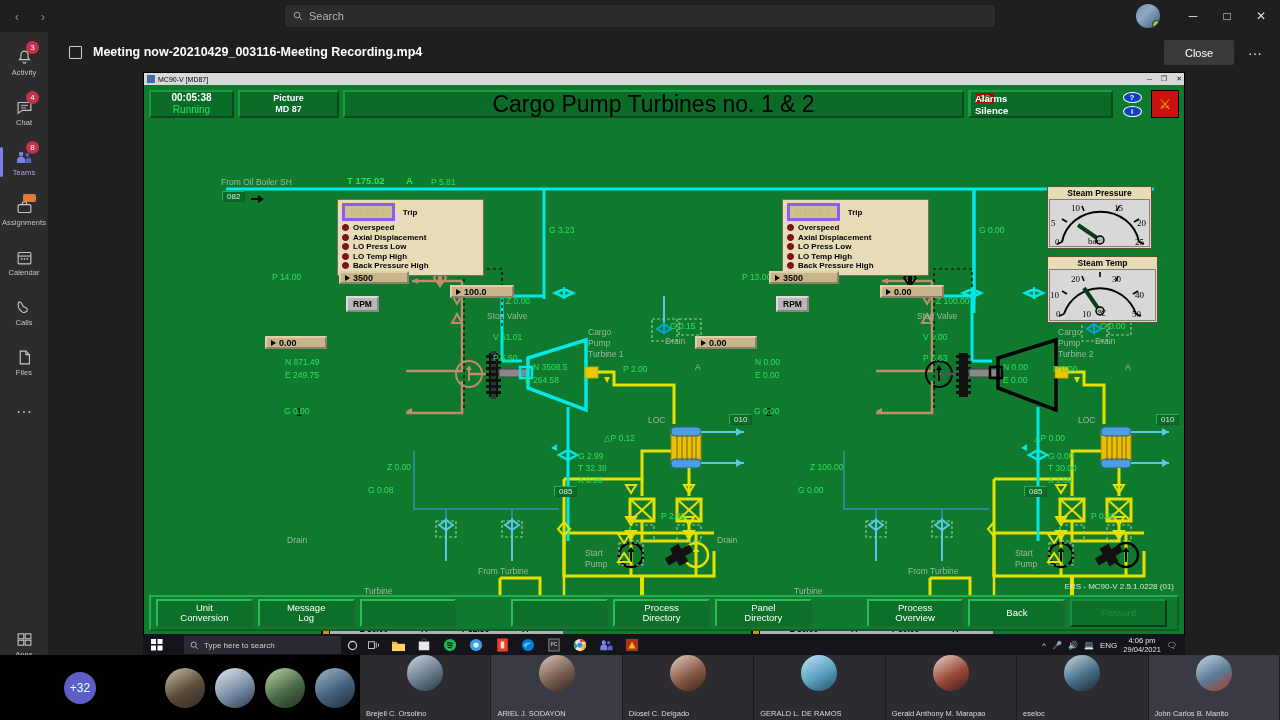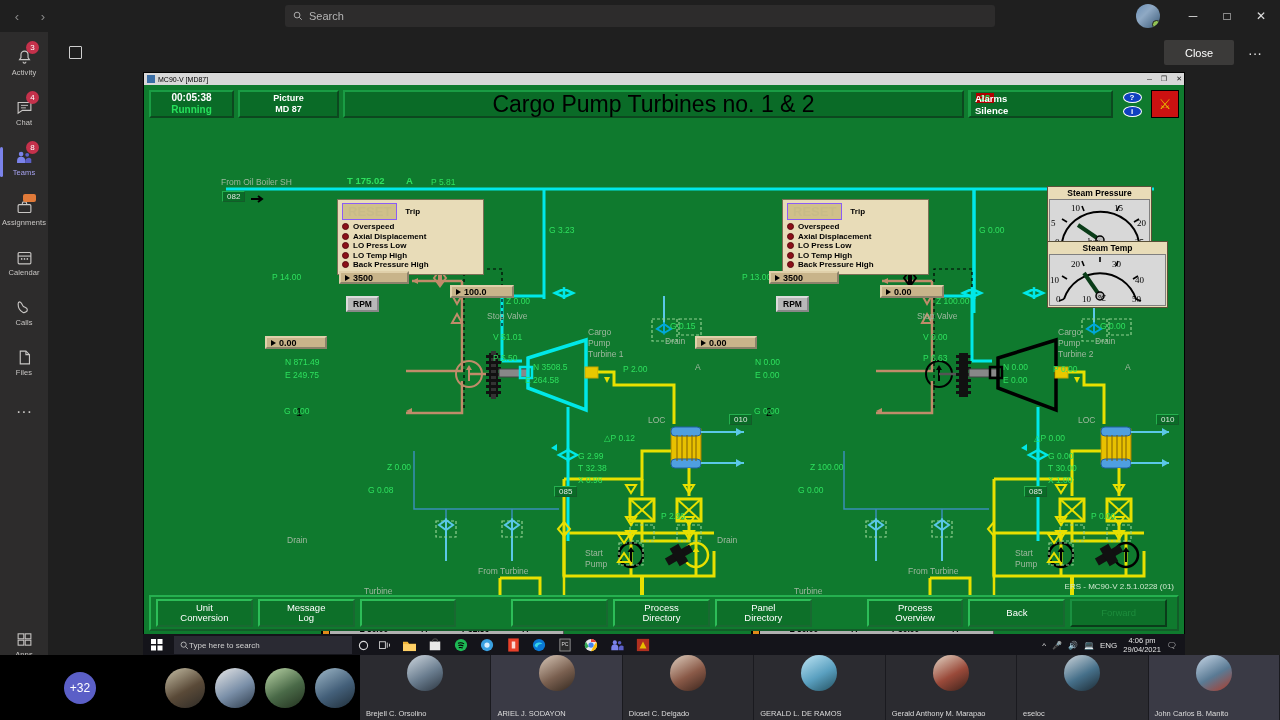--- a/index.html
+++ b/index.html
@@ -73,21 +73,21 @@
   .ers-body { position:relative; width:100%; height:550px; background:#0f7a2e;
     overflow:hidden; }
 
   
   .hdr { position:absolute; left:5px; top:5px; width:1030px; height:28px;
     display:flex; gap:4px; }
   .hbox { background:#0a6b27; border:2px outset #1a9c44; display:flex;
     flex-direction:column; align-items:center; justify-content:center; }
   .hclock { width:85px; }
   .hclock .t1 { color:#fff; font-size:10px; font-weight:bold; line-height:12px;}
-  .hclock .t2 { color:#27e05c; font-size:10px; font-weight:bold; line-height:12px;}
+  .hclock .t2 { color:#27e05c; font-size:10px; font-weight:normal; line-height:12px;}
   .hpic { width:101px; }
   .hpic .t1 { color:#fff; font-size:9px; font-weight:bold; line-height:11px;}
   .hpic .t2 { color:#fff; font-size:9px; font-weight:bold; line-height:11px;}
   .htitle { flex:1; }
   .htitle .tt { color:#000; font-size:23px; line-height:24px; font-weight:normal;
     font-family:"Liberation Sans",sans-serif; }
   .halarm { width:145px; padding:0; }
   .halarm .row { display:flex; width:100%; height:50%; align-items:center; }
   .halarm .lbl { color:#fff; font-size:9.5px; font-weight:bold; padding-left:5px;
     width:48px; }
@@ -109,22 +109,22 @@
     white-space:nowrap; }
   .g  { color:#2ee05e; font-size:8.5px; }      
   .gb { color:#2ee05e; font-size:9.5px; font-weight:bold; }
   .gray { color:#9fb89f; font-size:8.5px; }
   .blk { color:#000; font-size:8.5px; }
 
   
   .trip { position:absolute; background:#e8dcb8; border:1px solid #7a7055;
     padding:3px 6px 4px 4px; }
   .trip .top { display:flex; align-items:center; gap:8px; margin-bottom:2px; }
-  .trip .reset { background:#d0c08a; border:1px solid #8b5cf6; color:#c8bb88;
-    font-size:13px; font-weight:bold; padding:0 5px; }
+  .trip .reset { background:#d0c08a; border:3px solid #8b5cf6; color:#c8bb88;
+    font-size:11px; font-weight:bold; padding:0 5px; }
   .trip .tw { color:#000; font-size:8px; font-weight:bold; }
   .trip .it { display:flex; align-items:center; gap:4px; line-height:9.5px; }
   .trip .led { width:7px; height:7px; border-radius:50%; background:#8b0f18;
     border:1px solid #5a0a10; flex:none; }
   .trip .itx { color:#000; font-size:8px; font-weight:bold; }
 
   
   .sp { position:absolute; background:#c8b48a; border:2px outset #e0d0aa;
     display:flex; align-items:center; padding:0 4px; gap:3px; height:13px; }
   .sp .tri { width:0;height:0;border-left:5px solid #000;
@@ -164,22 +164,22 @@
     align-items:center; justify-content:center; line-height:10px;
     margin-right:5px; }
   .fbtn.dim { color:#1d8c3c; border-color:#1a9040; }
   .ver { position:absolute; right:10px; bottom:44px; color:#cfe8cf; font-size:8px; }
 
   
   .taskbar { position:absolute; left:143px; top:634px; width:1042px; height:22px;
     background:#14141a; display:flex; align-items:center; }
   .tb-start { width:28px; height:22px; display:flex; align-items:center;
     justify-content:center; }
-  .tb-search { width:178px; height:18px; background:#2a2a33; margin-left:3px;
-    display:flex; align-items:center; padding-left:6px; }
+  .tb-search { width:157px; height:18px; background:#2a2a33; margin-left:13px;
+    display:flex; align-items:center; gap:5px; padding-left:6px; }
   .tb-search .tx { color:#cfcfcf; font-size:8px; }
   .tb-ic { width:22px; height:22px; display:flex; align-items:center;
     justify-content:center; }
   .tb-app { width:22px; height:22px; margin:0 2px; display:flex; align-items:center;
     justify-content:center; position:relative; }
   .tb-right { margin-left:auto; display:flex; align-items:center; gap:6px;
     padding-right:8px; color:#e4e4e4; font-size:8px; }
   .tb-clock { text-align:center; line-height:9px; font-size:7.5px; }
 
   
@@ -320,20 +320,21 @@
             <circle cx="12" cy="12" r="9" fill="none" stroke="#c8c6c4" stroke-width="1.5"></circle>
             <text x="12" y="16.5" font-size="11" fill="#c8c6c4" text-anchor="middle" font-family="Liberation Sans">?</text>
           </svg>
       </div>
       <div class="ri-label">Help</div>
     </div>
   </div>
 
   <div class="filebar">
     <div class="file-icon"></div>
+    <div class="file-title">Meeting now-20210429_003116-Meeting Recording.mp4</div>
     <div class="close-btn">Close</div>
     <div class="more-btn">···</div>
   </div>
 
   <div class="ers">
     <div class="ers-title">
       <div class="ers-ic"></div>
       <span class="ers-title-txt">MC90-V [MD87]</span>
       <div class="ers-wc">
         <span>─</span>
@@ -867,21 +868,21 @@
               <text x="5" y="45" font-size="9" font-family="Liberation Serif" fill="#000">0</text>
               <text x="1" y="26" font-size="9" font-family="Liberation Serif" fill="#000">5</text>
               <text x="21" y="11" font-size="9" font-family="Liberation Serif" fill="#000">10</text>
               <text x="64" y="11" font-size="9" font-family="Liberation Serif" fill="#000">15</text>
               <text x="87" y="26" font-size="9" font-family="Liberation Serif" fill="#000">20</text>
               <text x="85" y="45" font-size="9" font-family="Liberation Serif" fill="#000">25</text>
               <text x="38" y="44" font-size="9" font-family="Liberation Serif" fill="#000">bar</text>
             </svg>
           </div>
         </div>
-        <div class="gauge" style="left:903px;top:120px;width:121px;">
+        <div class="gauge" style="left:903px;top:135px;width:111px;">
           <div class="gt">Steam Temp</div>
           <div class="gf" style="height:52px;">
             <svg width="101" height="50" viewBox="0 0 101 50">
               <path d="M 14 44 A 38 38 0 0 1 86 44" fill="none" stroke="#000" stroke-width="2"></path>
               <g stroke="#000" stroke-width="1.6">
                 <line x1="14" y1="44" x2="9" y2="46"></line>
                   <line x1="17" y1="24" x2="12" y2="21"></line>
                 <line x1="34" y1="11" x2="32" y2="6"></line>
                   <line x1="50" y1="7" x2="50" y2="2"></line>
                 <line x1="66" y1="11" x2="68" y2="6"></line>

